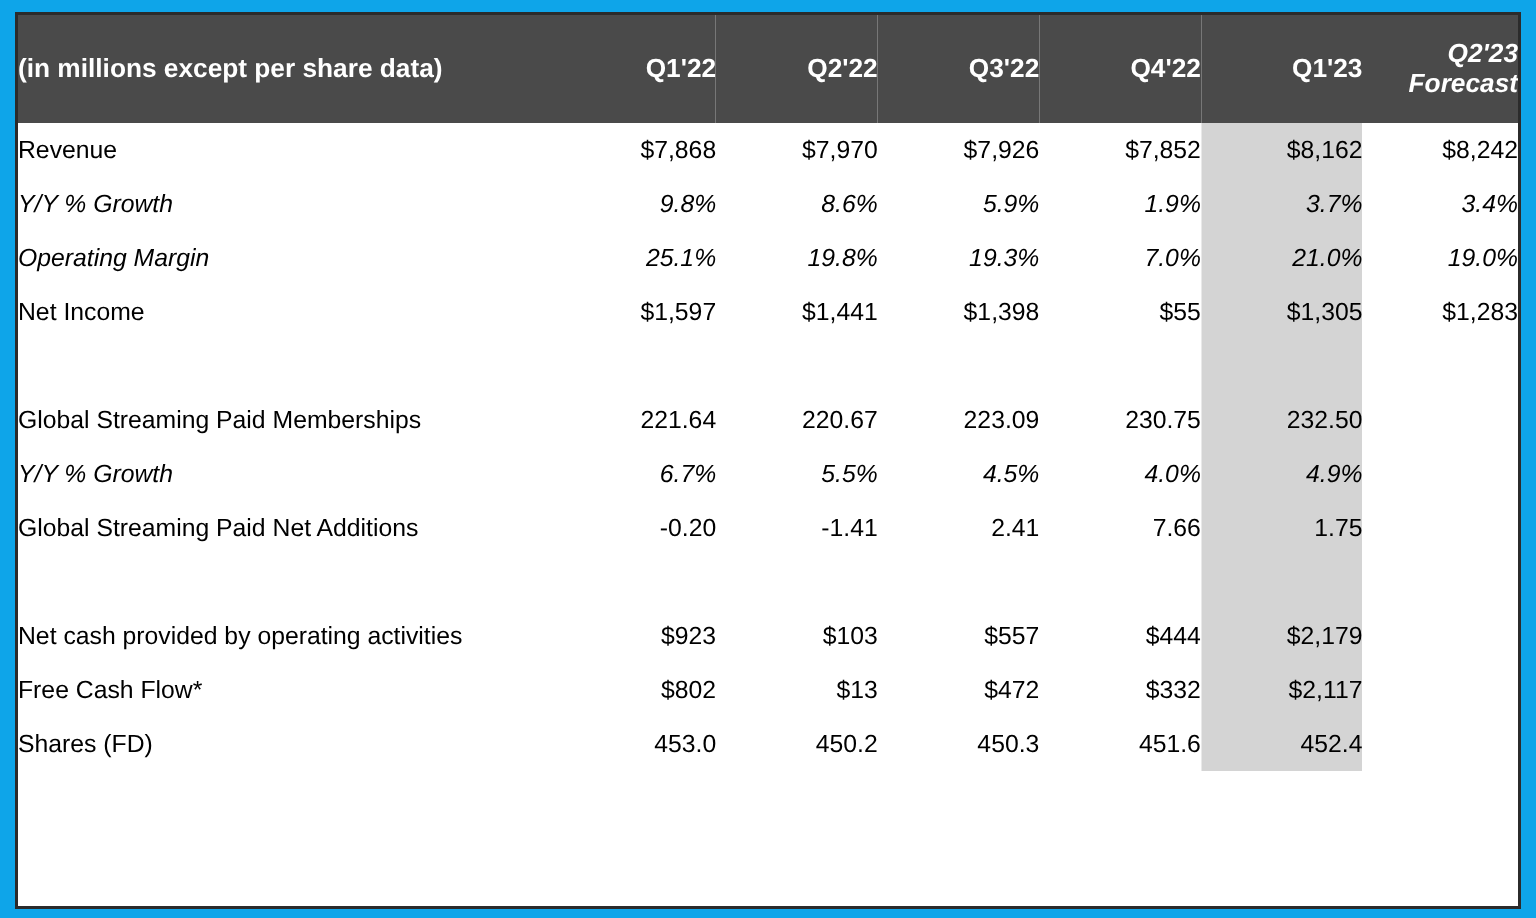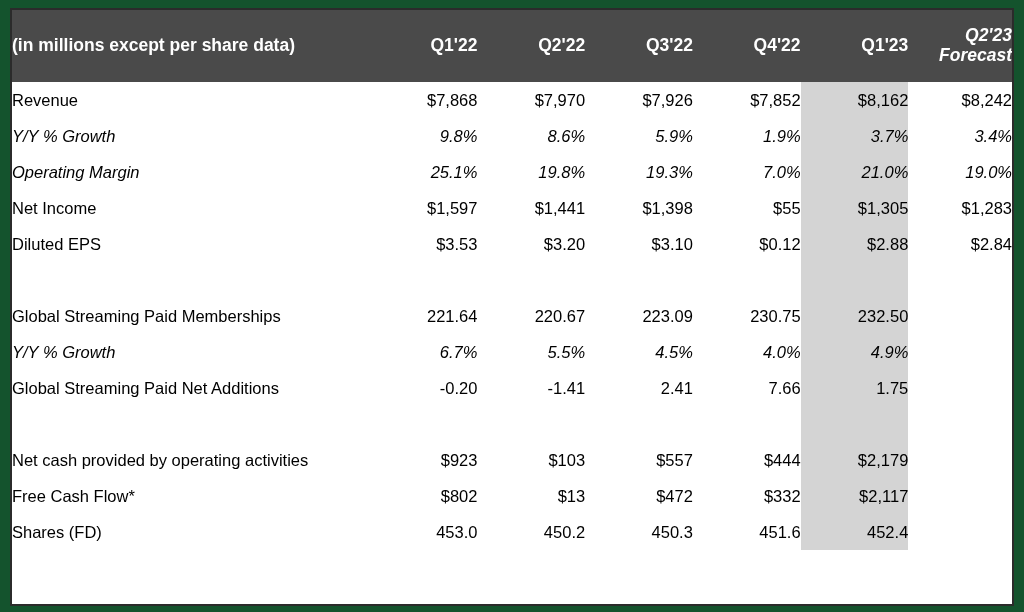--- a/index.html
+++ b/index.html
@@ -13,21 +13,21 @@
     font-family: "Liberation Sans", sans-serif;
     color: #000000;
     overflow: hidden;
   }
   .page {
     position: relative;
     width: 1024px;
     height: 612px;
     box-sizing: border-box;
     padding: 8px 10px 6px 10px;
-    background: #14532d;
+    background: #0ea5e9;
   }
   .frame {
     box-sizing: border-box;
     width: 1004px;
     height: 598px;
     border: 2px solid #2b2b2b;
     background: #ffffff;
     overflow: hidden;
   }
   table.fin {
@@ -148,29 +148,20 @@
           </tr>
           <tr>
             <td class="c-label">Net Income</td>
             <td class="c-val">$1,597</td>
             <td class="c-val">$1,441</td>
             <td class="c-val">$1,398</td>
             <td class="c-val">$55</td>
             <td class="c-val shade">$1,305</td>
             <td class="c-val">$1,283</td>
           </tr>
-          <tr>
-            <td class="c-label">Diluted EPS</td>
-            <td class="c-val">$3.53</td>
-            <td class="c-val">$3.20</td>
-            <td class="c-val">$3.10</td>
-            <td class="c-val">$0.12</td>
-            <td class="c-val shade">$2.88</td>
-            <td class="c-val">$2.84</td>
-          </tr>
           <tr class=" spacer">
             <td class="c-label"></td>
             <td class="c-val"></td>
             <td class="c-val"></td>
             <td class="c-val"></td>
             <td class="c-val"></td>
             <td class="c-val shade"></td>
             <td class="c-val"></td>
           </tr>
           <tr>

